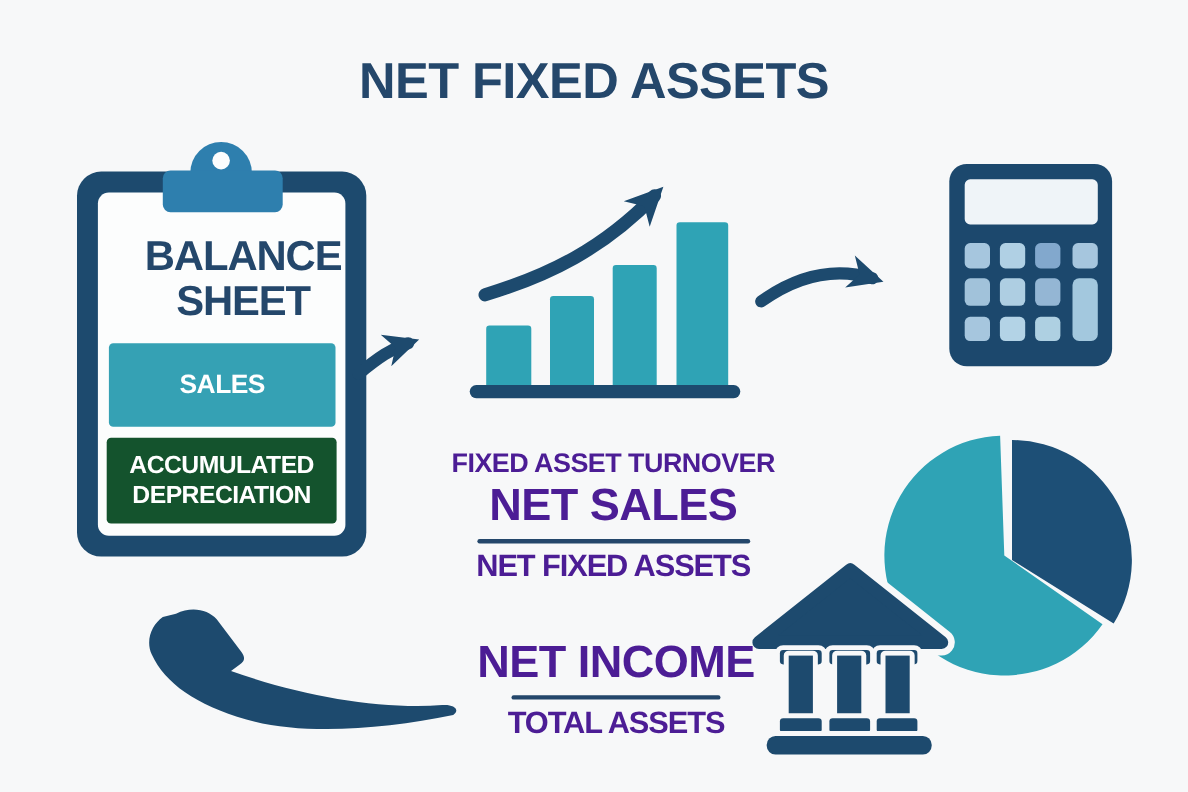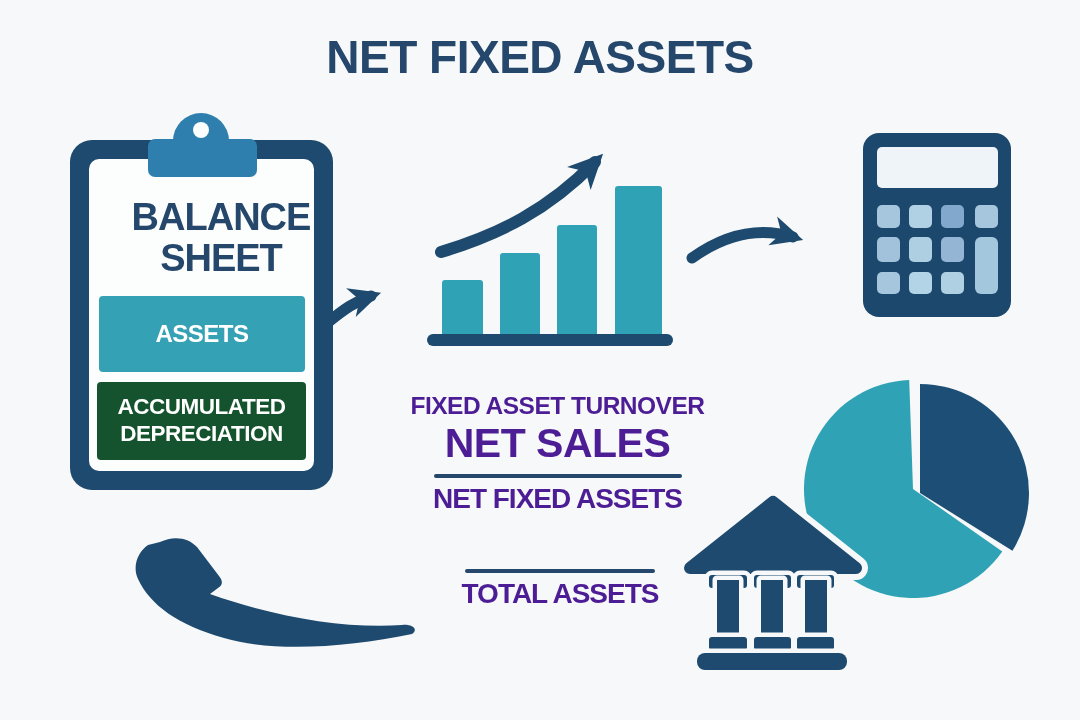--- a/index.html
+++ b/index.html
@@ -3,21 +3,21 @@
 <meta charset="utf-8">
 <style>
   * { margin:0; padding:0; box-sizing:border-box; }
   html,body { width:1080px; height:720px; }
   body {
     font-family:"Liberation Sans","DejaVu Sans",sans-serif;
     background:#f7f8f9;
     position:relative;
     overflow:hidden;
   }
-  #stage { position:absolute; top:0; left:0; width:1080px; height:579px; }
+  #stage { position:absolute; top:16px; left:0; width:1080px; height:579px; }
   svg.layer { position:absolute; top:0; left:0; }
 
   #main-title {
     position:absolute; top:30px; left:0; width:1080px;
     text-align:center; font-size:46px; font-weight:bold;
     letter-spacing:-0.5px; color:#24476b;
   }
 
   #clipboard-heading {
     position:absolute; left:89px; top:197px; width:225px;
@@ -123,33 +123,34 @@
   </svg>
 
   <div id="main-title">NET FIXED ASSETS</div>
 
   <div id="clipboard-heading">
     <div>BALANCE</div>
     <div>SHEET</div>
   </div>
 
   <div id="gross-box" class="clip-box">
-    <div>ASSETS</div>
+    <div>SALES</div>
   </div>
 
   <div id="accum-box" class="clip-box">
     <div>ACCUMULATED</div>
     <div>DEPRECIATION</div>
   </div>
 
   <div id="formula-1" class="formula">
     <div class="formula-title">FIXED ASSET TURNOVER</div>
     <div class="formula-num">NET SALES</div>
     <div class="fraction-line"></div>
     <div class="formula-den">NET FIXED ASSETS</div>
   </div>
 
   <div id="formula-2" class="formula">
+    <div class="formula-num">NET INCOME</div>
     <div class="fraction-line"></div>
     <div class="formula-den">TOTAL ASSETS</div>
   </div>
 
 </div>
 
 </body></html>

